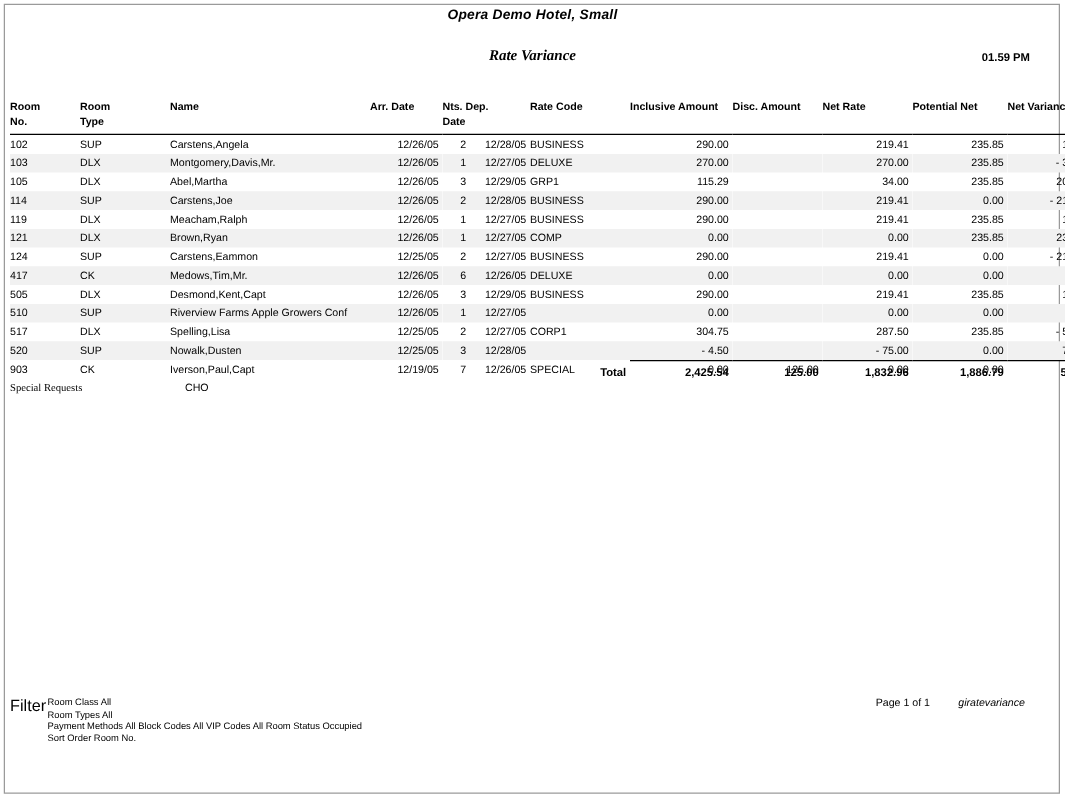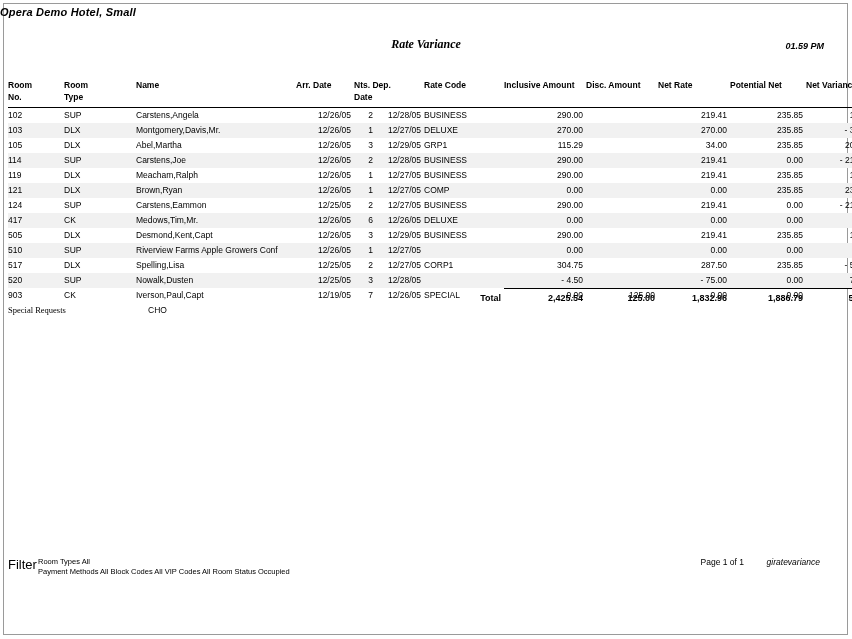--- a/index.html
+++ b/index.html
@@ -26,20 +26,21 @@
     width: 845px;
     height: 632px;
     border: 1px solid #9a9a9a;
     box-sizing: border-box;
   }
   .report-title {
     position: absolute;
     top: 6px;
     left: 0;
     width: 852px;
+    text-align: center;
     font-size: 11px;
     font-style: italic;
     font-weight: bold;
     letter-spacing: 0.2px;
   }
   .report-subtitle {
     position: absolute;
     top: 37px;
     left: 0;
     width: 852px;
@@ -47,21 +48,20 @@
     font-size: 12px;
     font-style: italic;
     font-weight: bold;
     font-family: Liberation Serif, serif;
   }
   .report-time {
     position: absolute;
     top: 41px;
     right: 28px;
     font-size: 9px;
-    font-style: italic;
     font-weight: bold;
   }
 
   
   .grid {
     position: absolute;
     top: 80px;
     left: 8px;
     width: 828px;
     font-size: 8.5px;
@@ -465,18 +465,20 @@
           <td>1,832.96</td>
           <td>1,886.79</td>
           <td>53.84</td>
         </tr>
       </tbody>
     </table>
   </div>
 
   <div class="footer-filter-label">Filter</div>
   <div class="footer-filters">
+      <div>Room Class All</div>
       <div>Room Types All</div>
       <div>Payment Methods All   Block Codes All   VIP Codes All   Room Status  Occupied</div>
+      <div>Sort Order Room No.</div>
     </div>
   <div class="footer-page">Page 1 of 1</div>
   <div class="footer-report-id">giratevariance</div>
 </div>
 
 </body></html>

